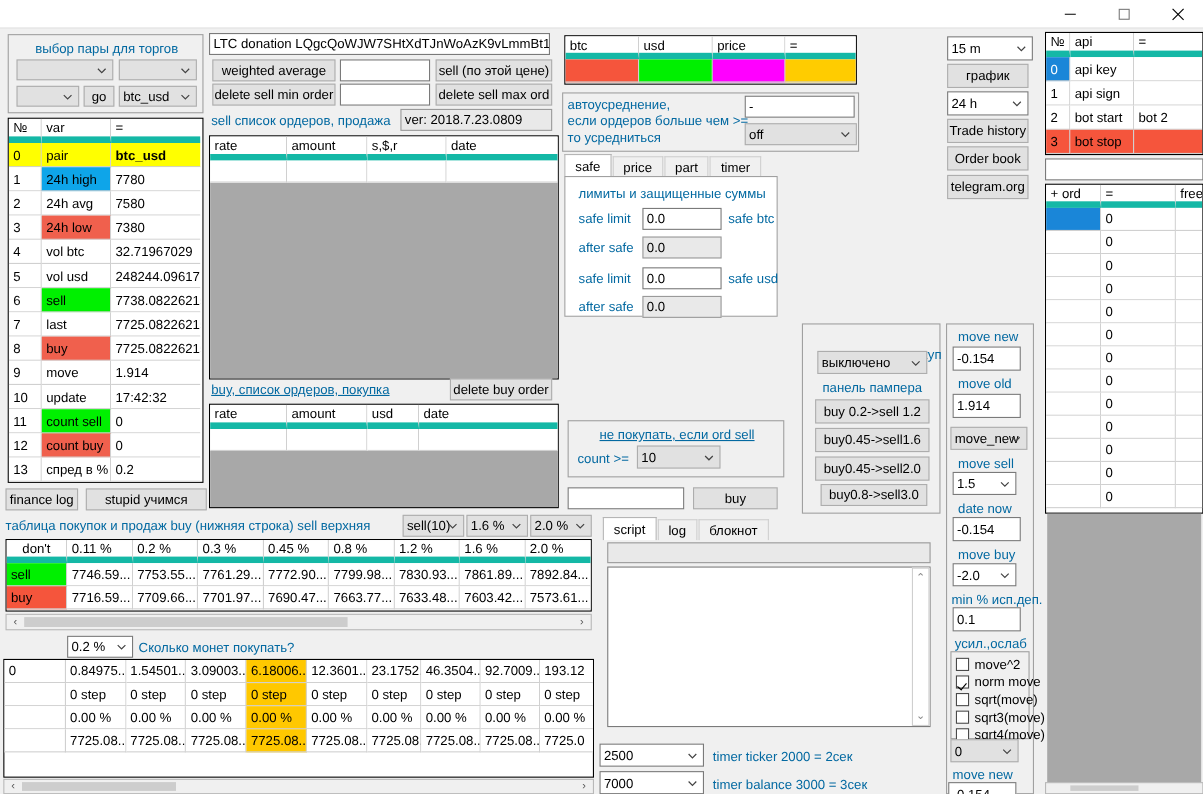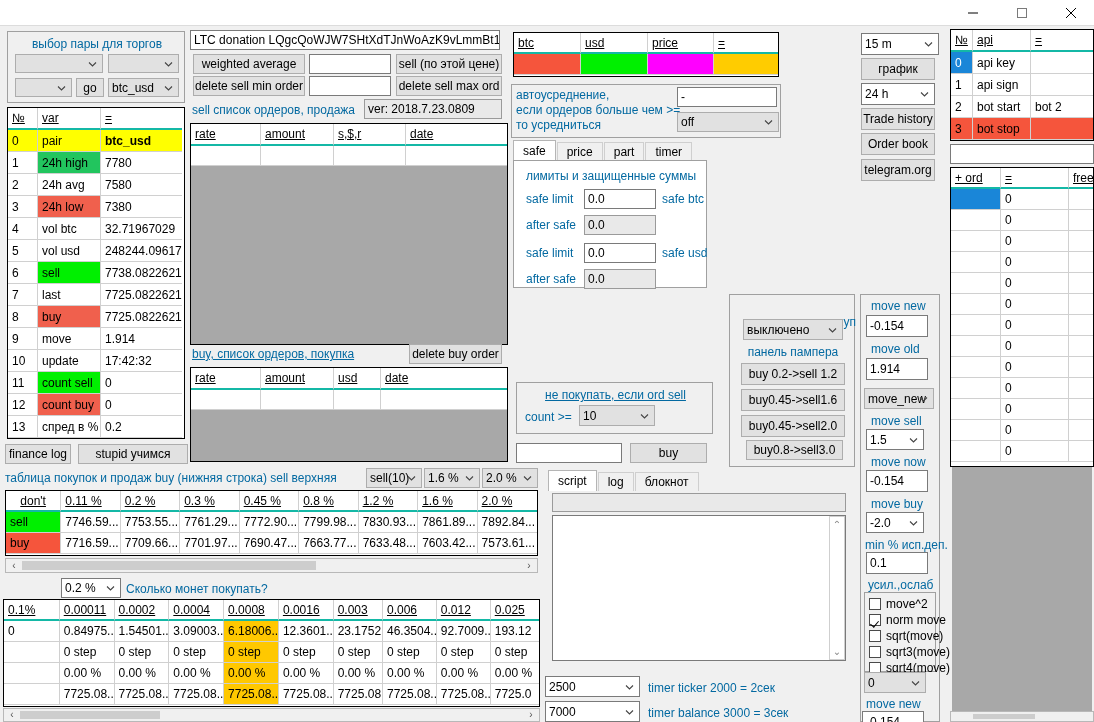--- a/index.html
+++ b/index.html
@@ -67,21 +67,21 @@
     position: absolute; background: #fff; border: 1px solid #000;
     overflow: hidden;
   }
   .trow { display: flex; width: 100%; }
   .tcell {
     border-right: 1px solid #d0d0d0; border-bottom: 1px solid #d0d0d0;
     padding: 0 4px; display: flex; align-items: center;
     font-size: 12px; overflow: hidden; white-space: nowrap;
     background: #fff;
   }
-  .tcell.hdr { background: #fff; border-bottom: 2px solid #14b8a6; text-decoration: underline; }
+  .tcell.hdr { background: #fff; border-bottom: 6px solid #14b8a6; }
   .grayfill { background: #a8a8a8; width: 100%; }
 
   
   .tabstrip { position: absolute; display: flex; align-items: flex-end; height: 21px; }
   .tab {
     height: 19px; padding: 0 9px; display: flex; align-items: center;
     font-size: 12px; background: #f0f0f0; border: 1px solid #cfcfcf;
     border-bottom: none; margin-right: 1px; color: #000;
   }
   .tab.active { background: #fff; height: 21px; border-color: #b5b5b5; }
@@ -179,21 +179,21 @@
         <div class="tcell hdr" style="width:63px;height:22px;">var</div>
         <div class="tcell hdr" style="width:81px;height:22px;border-right:none;">=</div>
       </div>
       <div class="trow">
         <div class="tcell" style="width:30px;height:22px;background:#ffff00;">0</div>
         <div class="tcell" style="width:63px;height:22px;background:#ffff00;">pair</div>
         <div class="tcell" style="width:81px;height:22px;border-right:none;background:#ffff00;font-weight:bold;">btc_usd</div>
       </div>
       <div class="trow">
         <div class="tcell" style="width:30px;height:22px;background:#fff;">1</div>
-        <div class="tcell" style="width:63px;height:22px;background:#22c55e;">24h high</div>
+        <div class="tcell" style="width:63px;height:22px;background:#0ea5e9;">24h high</div>
         <div class="tcell" style="width:81px;height:22px;border-right:none;background:#fff;">7780</div>
       </div>
       <div class="trow">
         <div class="tcell" style="width:30px;height:22px;background:#fff;">2</div>
         <div class="tcell" style="width:63px;height:22px;background:#fff;">24h avg</div>
         <div class="tcell" style="width:81px;height:22px;border-right:none;background:#fff;">7580</div>
       </div>
       <div class="trow">
         <div class="tcell" style="width:30px;height:22px;background:#fff;">3</div>
         <div class="tcell" style="width:63px;height:22px;background:#f0604d;">24h low</div>
@@ -422,21 +422,21 @@
   </div>
   <div class="lbl" style="left:871px;top:414px;">move sell</div>
   <div class="sel white" style="left:866px;top:429px;width:58px;height:21px;">
     <span>1.5</span>
     <span class="arw">
         <svg width="9" height="9" viewBox="0 0 9 9">
           <polyline points="1,3 4.5,6.5 8,3" fill="none" stroke="#444" stroke-width="1.1"></polyline>
         </svg>
       </span>
   </div>
-  <div class="lbl" style="left:871px;top:455px;">move now</div>
+  <div class="lbl" style="left:871px;top:455px;">date now</div>
   <div class="txt" style="left:866px;top:470px;width:62px;height:22px;">-0.154</div>
   <div class="lbl" style="left:871px;top:497px;">move buy</div>
   <div class="sel white" style="left:866px;top:512px;width:58px;height:21px;">
     <span>-2.0</span>
     <span class="arw">
         <svg width="9" height="9" viewBox="0 0 9 9">
           <polyline points="1,3 4.5,6.5 8,3" fill="none" stroke="#444" stroke-width="1.1"></polyline>
         </svg>
       </span>
   </div>
@@ -654,32 +654,20 @@
     <span>0.2 %</span>
     <span class="arw">
         <svg width="9" height="9" viewBox="0 0 9 9">
           <polyline points="1,3 4.5,6.5 8,3" fill="none" stroke="#444" stroke-width="1.1"></polyline>
         </svg>
       </span>
   </div>
   <div class="lbl" style="left:126px;top:582px;">Сколько монет покупать?</div>
   <div class="tbl" style="left:3px;top:599px;width:537px;height:108px;">
       <div class="trow">
-        <div class="tcell hdr" style="width:60px;height:21px;background:#fff;">0.1%</div>
-        <div class="tcell hdr" style="width:59px;height:21px;background:#fff;">0.00011</div>
-        <div class="tcell hdr" style="width:59px;height:21px;background:#fff;">0.0002</div>
-        <div class="tcell hdr" style="width:59px;height:21px;background:#fff;">0.0004</div>
-        <div class="tcell hdr" style="width:59px;height:21px;background:#fff;">0.0008</div>
-        <div class="tcell hdr" style="width:59px;height:21px;background:#fff;">0.0016</div>
-        <div class="tcell hdr" style="width:53px;height:21px;background:#fff;">0.003</div>
-        <div class="tcell hdr" style="width:58px;height:21px;background:#fff;">0.006</div>
-        <div class="tcell hdr" style="width:58px;height:21px;background:#fff;">0.012</div>
-        <div class="tcell hdr" style="width:52px;height:21px;background:#fff;border-right:none;">0.025</div>
-      </div>
-      <div class="trow">
         <div class="tcell" style="width:60px;height:21px;background:#fff;">0</div>
         <div class="tcell" style="width:59px;height:21px;background:#fff;">0.84975...</div>
         <div class="tcell" style="width:59px;height:21px;background:#fff;">1.54501...</div>
         <div class="tcell" style="width:59px;height:21px;background:#fff;">3.09003...</div>
         <div class="tcell" style="width:59px;height:21px;background:#ffc800;">6.18006...</div>
         <div class="tcell" style="width:59px;height:21px;background:#fff;">12.3601...</div>
         <div class="tcell" style="width:53px;height:21px;background:#fff;">23.1752...</div>
         <div class="tcell" style="width:58px;height:21px;background:#fff;">46.3504...</div>
         <div class="tcell" style="width:58px;height:21px;background:#fff;">92.7009...</div>
         <div class="tcell" style="width:52px;height:21px;background:#fff;border-right:none;">193.12</div>

